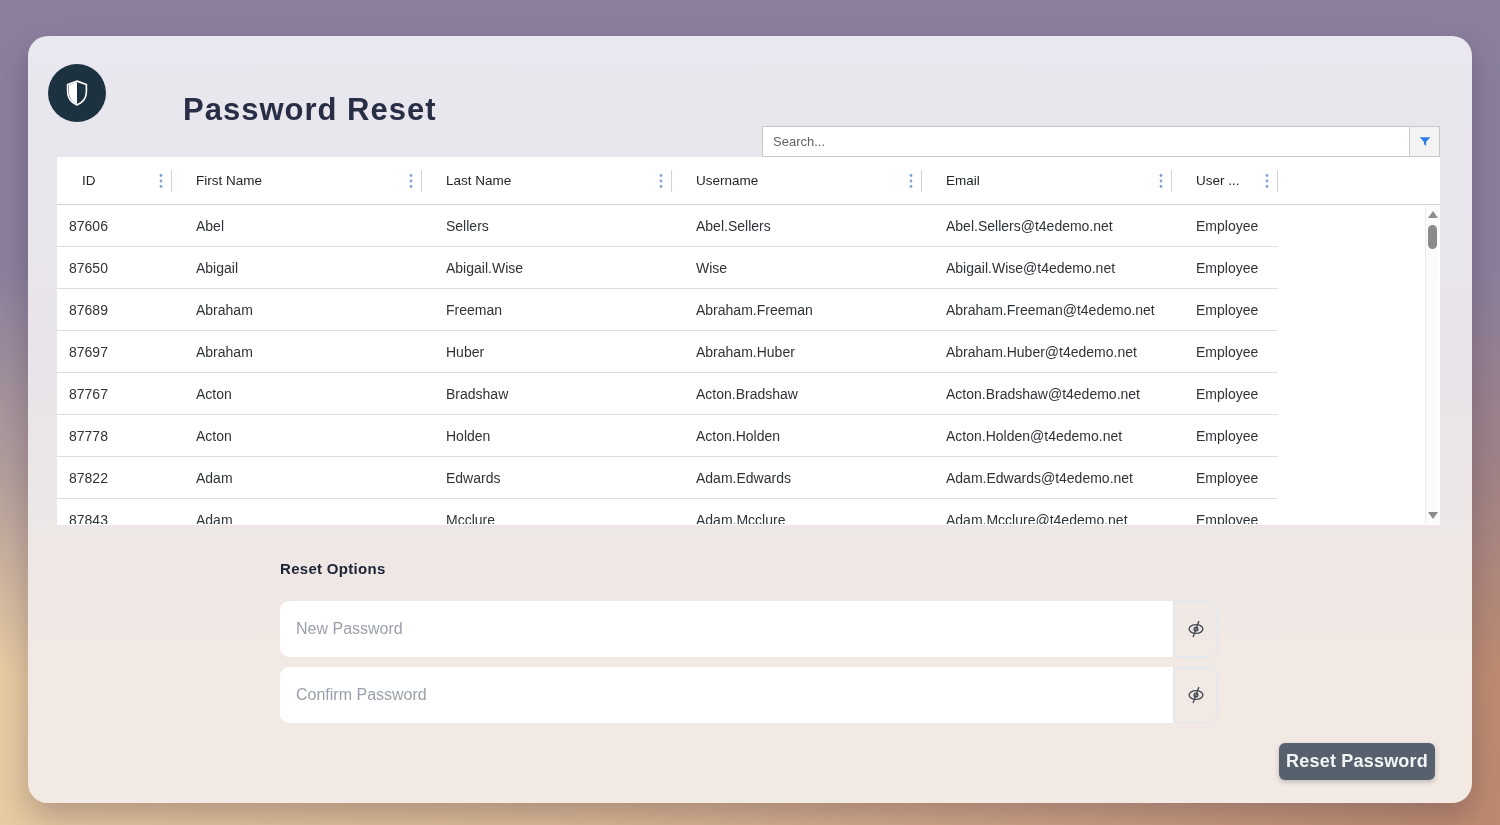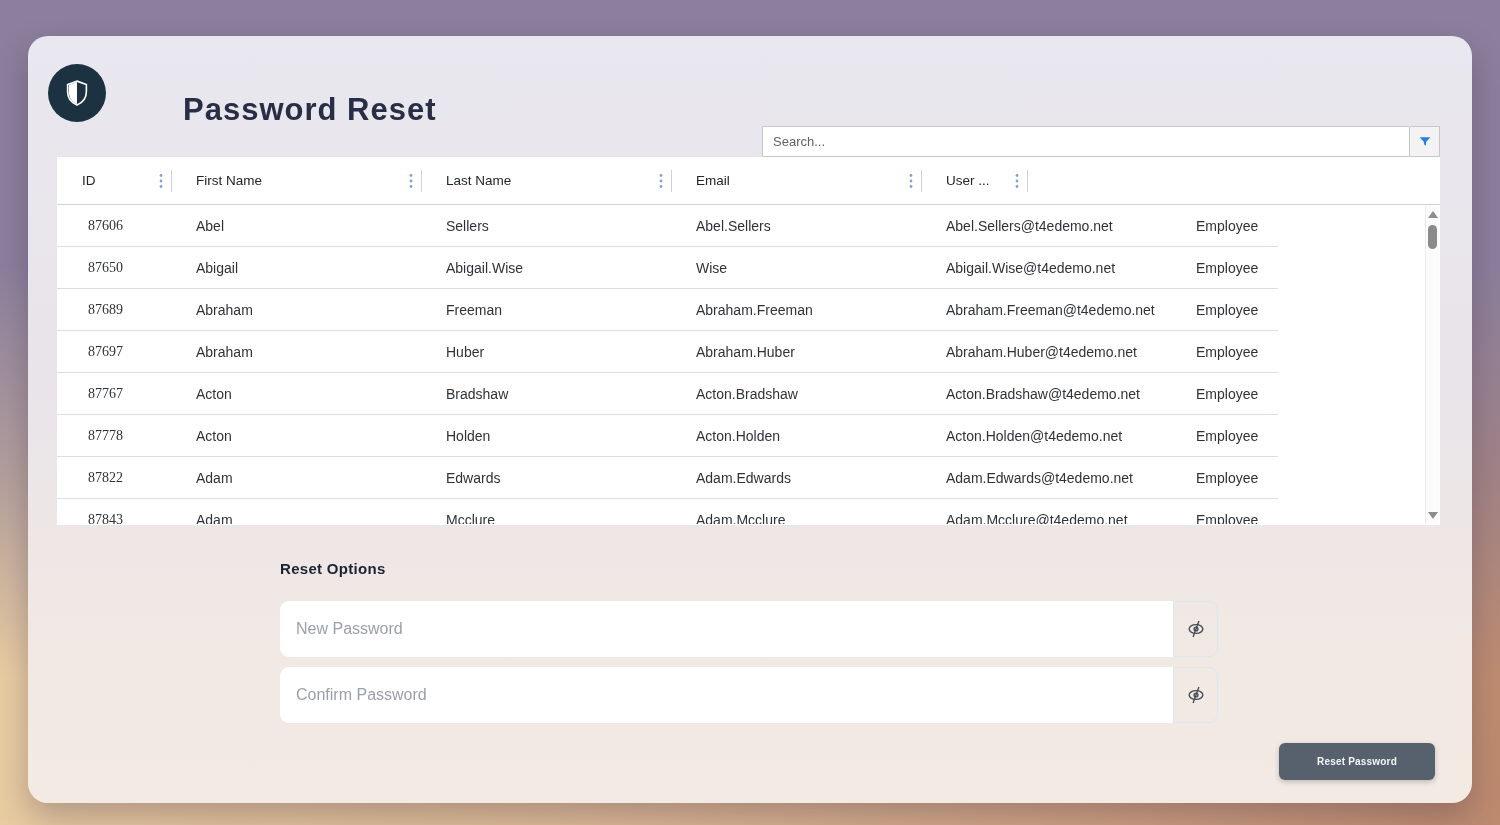--- a/index.html
+++ b/index.html
@@ -57,21 +57,21 @@
   .hsep { position:absolute; right:0; top:13px; width:1px; height:22px; background:#cfd3d9; }
   .grid-body { position:relative; height:319px; overflow:hidden; }
   .grow {
     display:flex; height:42px; border-bottom:1px solid #dbdfe4; background:#fff; cursor:pointer;
     width:1221px;
   }
   .gcell {
     display:flex; align-items:center; padding-left:24px;
     font-size:14px; color:#2e3338; white-space:nowrap; overflow:hidden;
   }
-  .gcell:first-child { padding-left:31px;font-family:Liberation Serif, serif; }
+  .gcell:first-child { padding-left:12px; }
   
   .vscroll {
     position:absolute; right:1px; top:49px; bottom:1px; width:14px;
     background:#fbfbfb; border-left:1px solid #ececec;
   }
   .sb-arrow { position:absolute; left:2px; width:0; height:0; cursor:pointer; }
   .sb-arrow.up { top:5px; border-left:5px solid transparent; border-right:5px solid transparent; border-bottom:7px solid #8d8d8d; }
   .sb-arrow.down { bottom:5px; border-left:5px solid transparent; border-right:5px solid transparent; border-top:7px solid #8d8d8d; }
   .sb-thumb { position:absolute; left:2px; top:19px; width:9px; height:24px; border-radius:5px; background:#8a8a8a; cursor:pointer; }
   
@@ -88,21 +88,21 @@
     font-family:"Liberation Sans", sans-serif;
   }
   .pw-input::placeholder { color:#9aa0ab; }
   .eye-btn {
     width:45px; background:transparent; border:1px solid #dee6f0;
     border-radius:0 9px 9px 0; display:flex; align-items:center; justify-content:center; cursor:pointer;
   }
   .reset-btn {
     position:absolute; left:1251px; top:707px; width:156px; height:37px;
     background:#56616d; color:#f3f5f7; border:none; border-radius:6px;
-    font-size:10px; font-weight:600; cursor:pointer; letter-spacing:0.2px;
+    font-size:18px; font-weight:600; cursor:pointer; letter-spacing:0.2px;
     font-family:"Liberation Sans", sans-serif;
     box-shadow:0 2px 5px rgba(40,45,55,0.25);
   }
 </style>
 </head>
 <body>
 
 <div class="card">
 
   <div class="logo">
@@ -151,20 +151,31 @@
     <span class="kebab">
       <svg width="4" height="16" viewBox="0 0 4 16">
         <circle cx="2" cy="2.5" r="1.4" fill="#7fa3d7"></circle>
         <circle cx="2" cy="8" r="1.4" fill="#7fa3d7"></circle>
         <circle cx="2" cy="13.5" r="1.4" fill="#7fa3d7"></circle>
       </svg>
     </span>
     <span class="hsep"></span>
   </div>
 
+  <div class="hcell" style="width: 250px;">
+    <span class="hlabel">Username</span>
+    <span class="kebab">
+      <svg width="4" height="16" viewBox="0 0 4 16">
+        <circle cx="2" cy="2.5" r="1.4" fill="#7fa3d7"></circle>
+        <circle cx="2" cy="8" r="1.4" fill="#7fa3d7"></circle>
+        <circle cx="2" cy="13.5" r="1.4" fill="#7fa3d7"></circle>
+      </svg>
+    </span>
+    <span class="hsep"></span>
+  </div>
 
   <div class="hcell" style="width: 250px;">
     <span class="hlabel">Email</span>
     <span class="kebab">
       <svg width="4" height="16" viewBox="0 0 4 16">
         <circle cx="2" cy="2.5" r="1.4" fill="#7fa3d7"></circle>
         <circle cx="2" cy="8" r="1.4" fill="#7fa3d7"></circle>
         <circle cx="2" cy="13.5" r="1.4" fill="#7fa3d7"></circle>
       </svg>
     </span>

